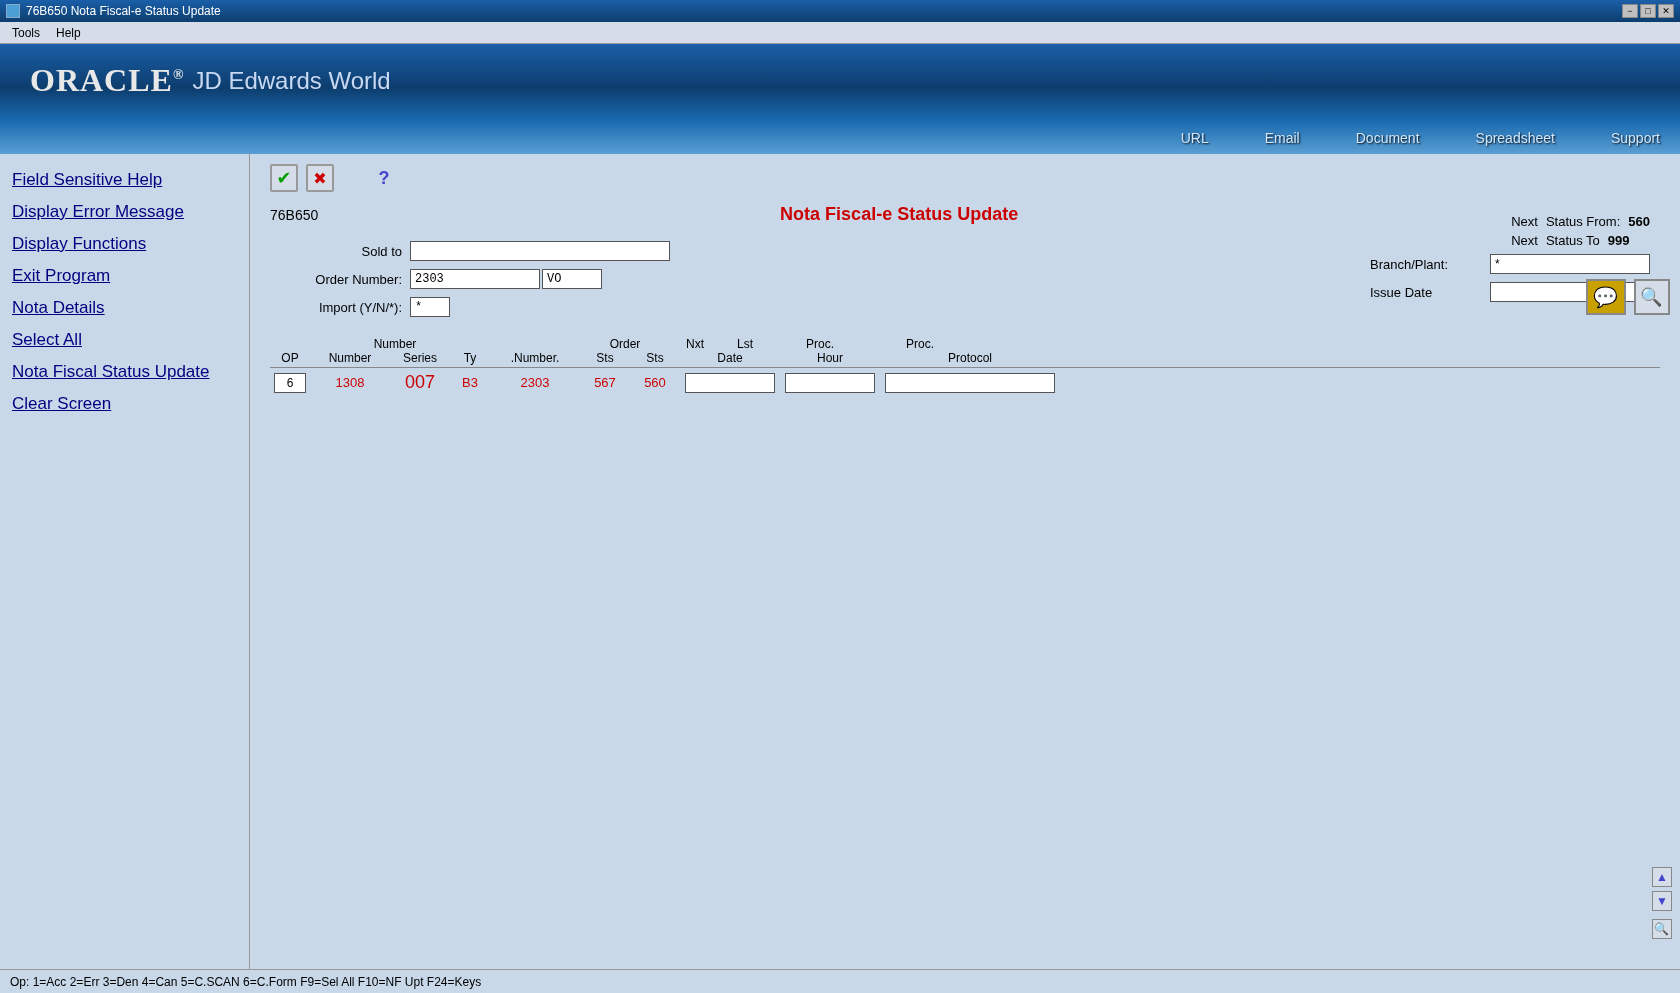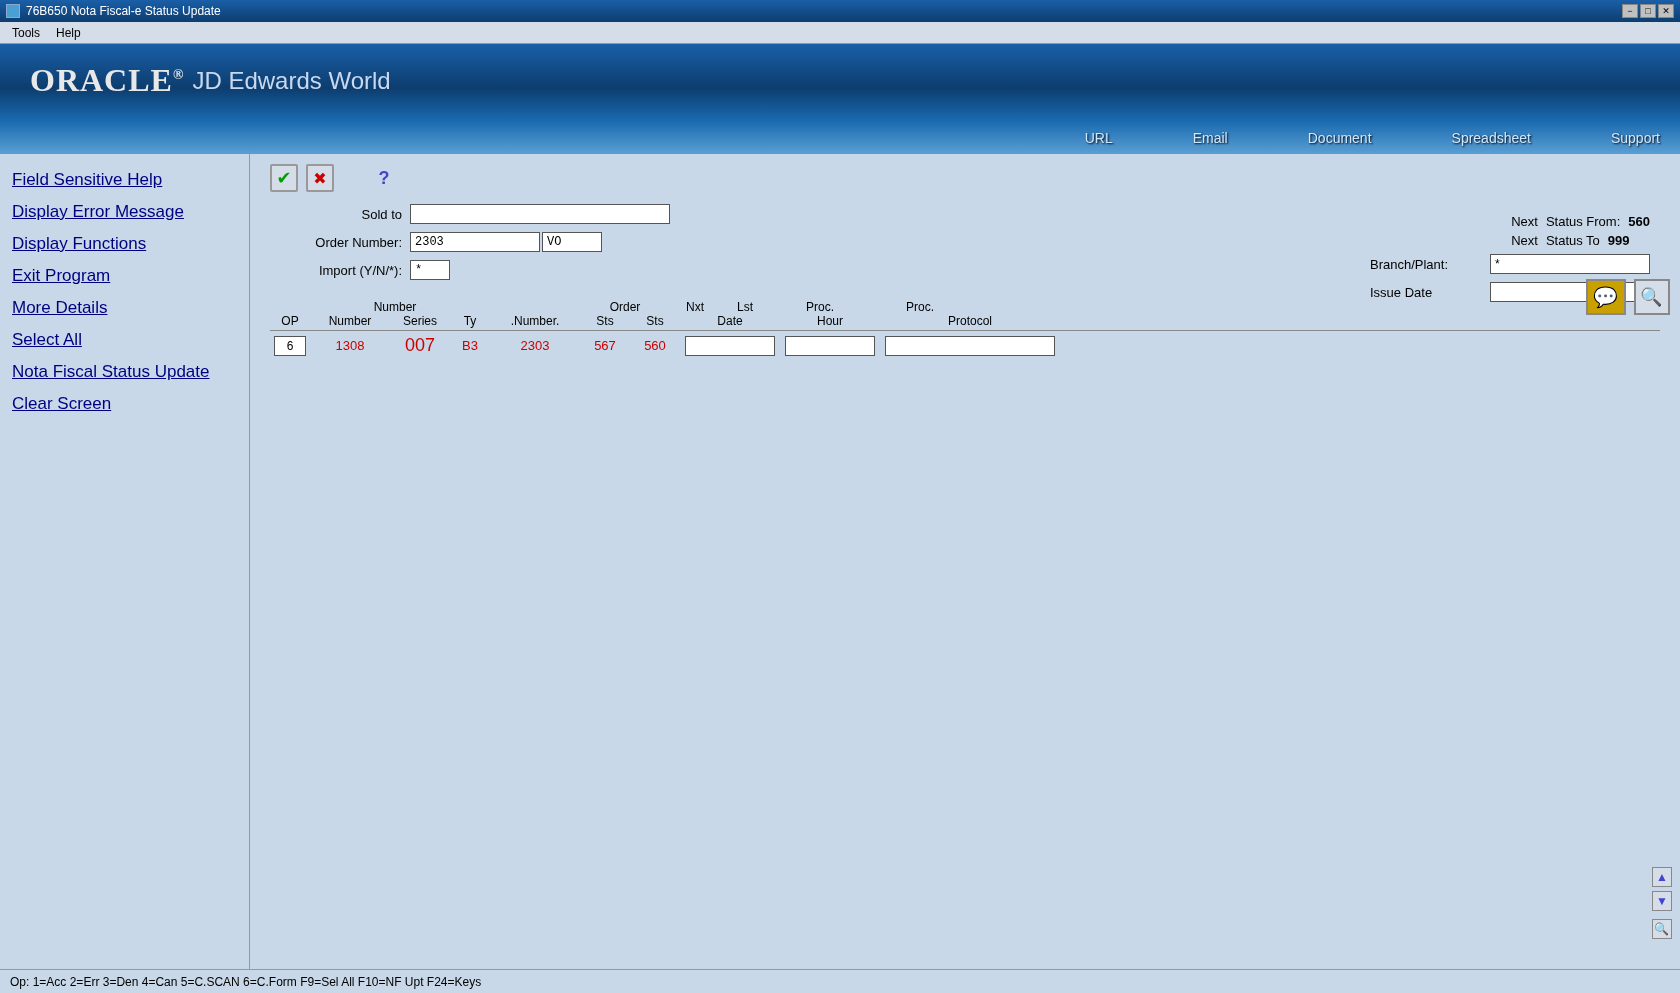--- a/index.html
+++ b/index.html
@@ -98,21 +98,21 @@
     }
     .header-nav {
       position: absolute;
       bottom: 0;
       right: 0;
       left: 300px;
       display: flex;
       justify-content: flex-end;
       padding-right: 20px;
       padding-bottom: 8px;
-      gap: 80px;
+      gap: 56px;
     }
     .header-nav-item {
       color: #d0e8ff;
       font-size: 14px;
       cursor: pointer;
       text-shadow: 1px 1px 2px #000;
     }
 
     
     .main-layout {
@@ -363,21 +363,21 @@
   </div>
 </div>
 
 <div class="main-layout">
 
   <div class="sidebar">
     <div class="sidebar-item">Field Sensitive Help</div>
     <div class="sidebar-item">Display Error Message</div>
     <div class="sidebar-item">Display Functions</div>
     <div class="sidebar-item">Exit Program</div>
-    <div class="sidebar-item">More Details</div>
+    <div class="sidebar-item">Nota Details</div>
     <div class="sidebar-item">Select All</div>
     <div class="sidebar-item">Nota Fiscal Status Update</div>
     <div class="sidebar-item">Clear Screen</div>
   </div>
 
   <div class="content-area">
 
     <div class="toolbar">
       <div class="toolbar-btn">
         <span class="check-icon">✔</span>
@@ -386,20 +386,24 @@
         <span class="x-icon">✖</span>
       </div>
       <div style="width:20px"></div>
       <div class="toolbar-btn" style="background:transparent;border:none;">
         <span class="question-icon">?</span>
       </div>
     </div>
 
     <div class="form-area">
 
+      <div class="form-title-row">
+        <span class="form-id">76B650</span>
+        <span class="form-title">Nota Fiscal-e Status Update</span>
+      </div>
 
       <div class="status-area">
         <div class="status-row">
           <span class="status-label">Next</span>
           <span class="status-label">Status From:</span>
           <span class="status-value">560</span>
         </div>
         <div class="status-row">
           <span class="status-label">Next</span>
           <span class="status-label">Status To</span>

